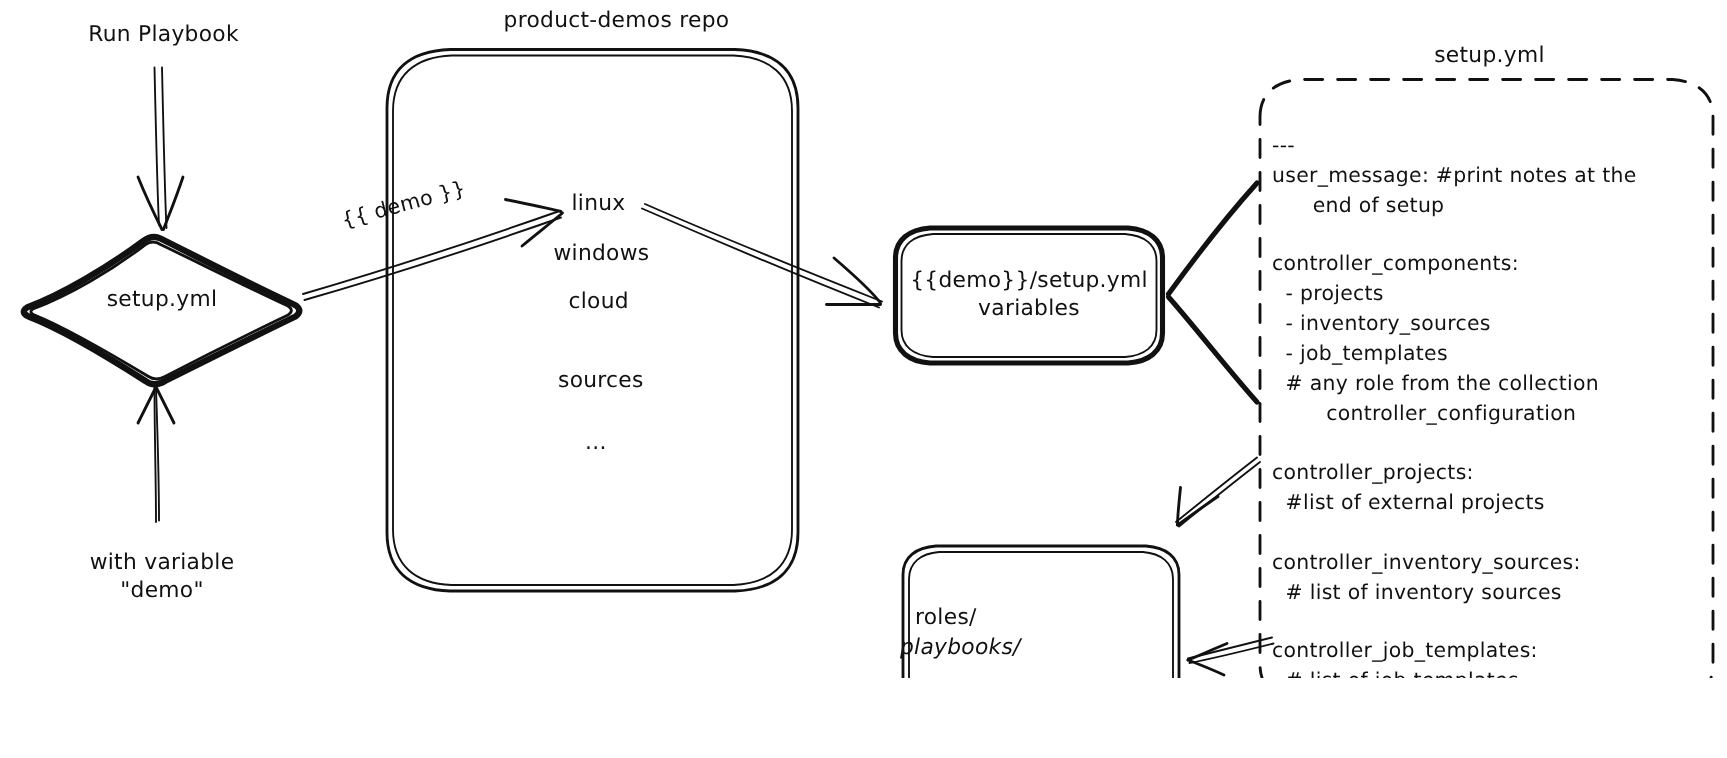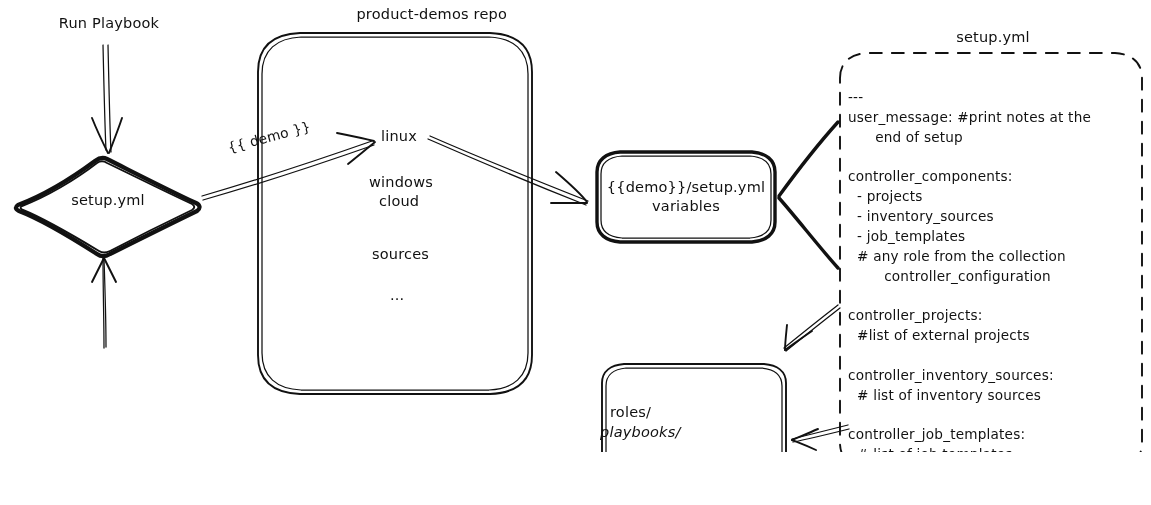--- a/index.html
+++ b/index.html
@@ -132,29 +132,31 @@
     <g>
       <path class="ink med" d="M602,383 C602,371 611,365 624,364 L764,364 C777,365 786,371 786,383
                L786,474 C786,486 777,492 764,493 L624,493 C611,492 602,486 602,474 Z"></path>
       <path class="ink thin" d="M606,386 C606,375 614,369 626,368 L762,368 C774,369 782,375 782,386
                L782,471 C782,482 774,488 762,489 L626,489 C614,488 606,482 606,471 Z"></path>
     </g>
   </svg>
 
   <div class="lbl t15 center" style="left:44px; top:14px; width:130px;">Run Playbook</div>
 
+  <div class="lbl t15 center" style="left:38px; top:366px; width:140px;">with variable
+"demo"</div>
 
   <div class="lbl t15 center" style="left:58px; top:191px; width:100px;">setup.yml</div>
 
-  <div class="lbl t15 center" style="left:315px; top:5px; width:192px;text-align:right;">product-demos repo</div>
+  <div class="lbl t15 center" style="left:315px; top:5px; width:192px;">product-demos repo</div>
 
   <div class="lbl t14" style="left:226px; top:140px; transform:rotate(-15deg); transform-origin:left top;">{{ demo }}</div>
 
   <div class="lbl t15" style="left:381px; top:127px;">linux</div>
-  <div class="lbl t15" style="left:369px; top:173px;text-align:right;">windows</div>
+  <div class="lbl t15" style="left:369px; top:160px;text-align:right;">windows</div>
   <div class="lbl t15" style="left:379px; top:192px;">cloud</div>
   <div class="lbl t15" style="left:372px; top:245px;">sources</div>
   <div class="lbl t15" style="left:390px; top:286px;">...</div>
 
   <div class="lbl t15 center" style="left:600px; top:178px; width:172px;text-align:center;">{{demo}}/setup.yml
 variables</div>
 
 
   <div class="lbl t15" style="left:610px; top:403px;">roles/</div>
   <div class="lbl t15" style="left:600px; top:423px;font-style:italic;">playbooks/</div>

